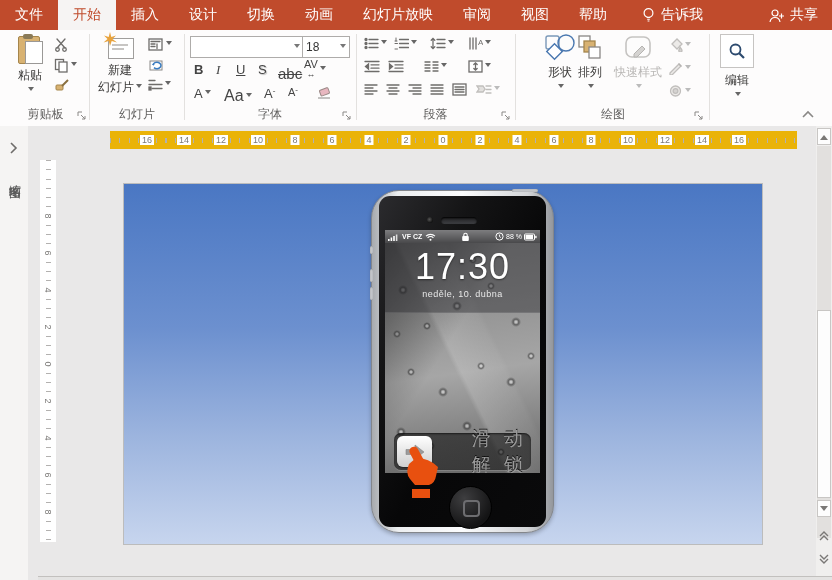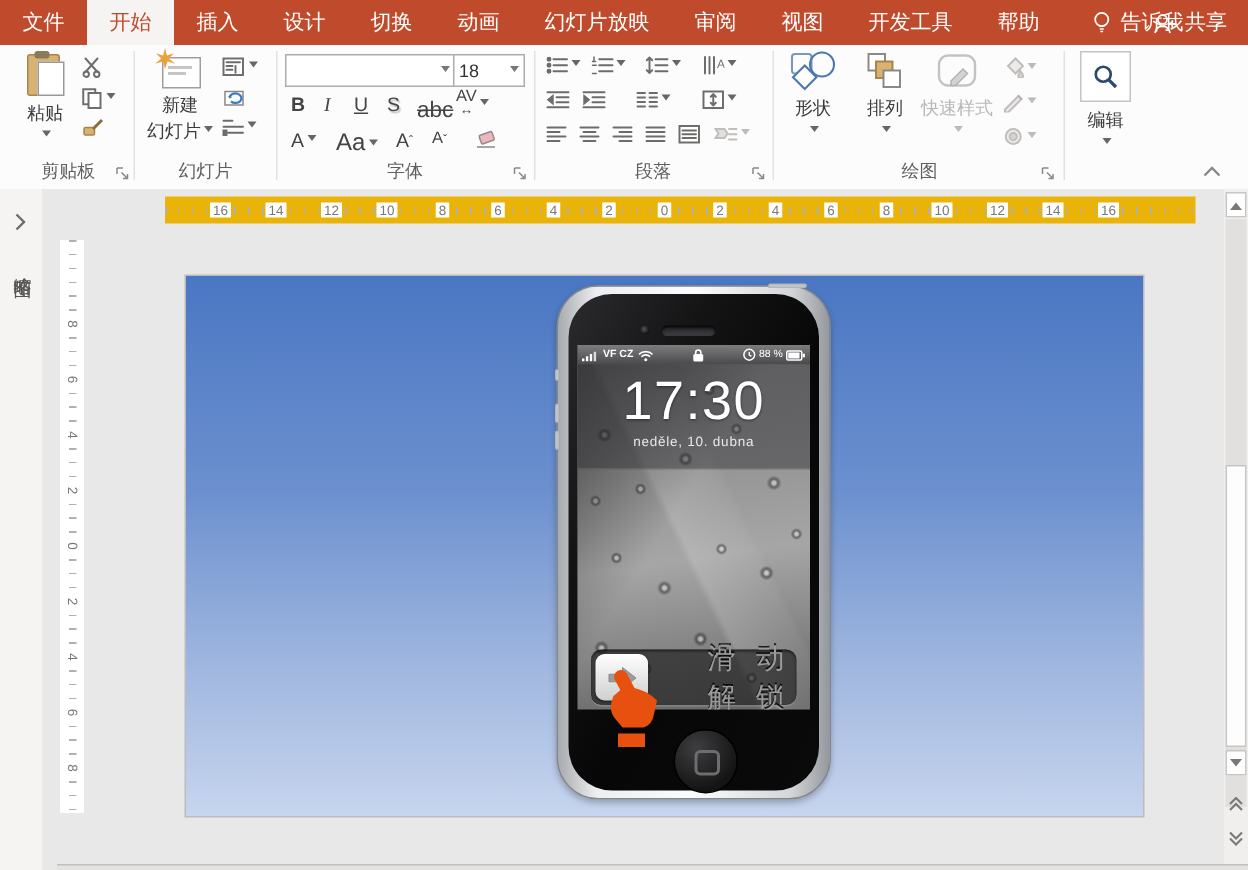--- a/index.html
+++ b/index.html
@@ -39,21 +39,21 @@
      background:repeating-linear-gradient(to bottom,#b3b1af 0 1px,transparent 1px 9.25px);}
   .vnum{position:absolute;left:50%;transform:translate(-50%,-50%) rotate(90deg);background:#fff;padding:0 1px;font-size:9px;color:#7a7876;}
   
   #slide{position:absolute;left:95px;top:57px;width:640px;height:362px;border:1px solid #bcbcbc;box-sizing:border-box;
      background:linear-gradient(to bottom,#4a77c3 0%,#6c90cf 40%,#9cb4de 70%,#c7d5ee 100%);}
   
   #phone{position:absolute;left:247px;top:6px;width:183px;height:343px;border-radius:28px;
      background:linear-gradient(to right,#a7aaae,#eceef0 14%,#fbfcfd 50%,#d3d5d8 86%,#94979c);
      border:1px solid #83868b;box-sizing:border-box;box-shadow:0 2px 4px rgba(0,0,0,.25);}
   .side-nub{position:absolute;width:3px;background:#c2c5c9;border-radius:2px;box-shadow:inset 0 0 1px #777;}
-  #glass{position:absolute;left:7px;top:5px;width:167px;height:331px;border-radius:29px;
+  #glass{position:absolute;left:7px;top:5px;width:167px;height:331px;border-radius:11px;
      background:linear-gradient(118deg,#2b2b2e 0%,#141415 28%,#070708 55%,#0a0a0b 100%);}
   #camera{position:absolute;left:48px;top:21px;width:6px;height:6px;border-radius:50%;
      background:radial-gradient(circle at 40% 40%,#555,#111 70%);}
   #speaker{position:absolute;left:62px;top:21px;width:36px;height:7px;border-radius:4px;
      background:linear-gradient(#1d1d1f,#3f4044);box-shadow:inset 0 1px 2px #000;}
   #screen{position:absolute;left:6px;top:34px;width:155px;height:243px;overflow:hidden;
      background:
       radial-gradient(circle 5px at 18px 60px, rgba(255,255,255,.4) 0 1px, rgba(25,25,25,.4) 2.6px 3px, rgba(0,0,0,0) 5px),
       radial-gradient(circle 4px at 42px 96px, rgba(255,255,255,.38) 0 1px, rgba(25,25,25,.4) 2.2px 2.6px, rgba(0,0,0,0) 4px),
       radial-gradient(circle 5px at 72px 76px, rgba(255,255,255,.4) 0 1px, rgba(25,25,25,.42) 2.6px 3px, rgba(0,0,0,0) 5px),
@@ -112,21 +112,20 @@
   <div id="tabbar">
     <div class="tab">文件</div>
     <div class="tab sel">开始</div>
     <div class="tab">插入</div>
     <div class="tab">设计</div>
     <div class="tab">切换</div>
     <div class="tab">动画</div>
     <div class="tab">幻灯片放映</div>
     <div class="tab">审阅</div>
     <div class="tab">视图</div>
-    <div class="tab">开发工具</div>
     <div class="tab">帮助</div>
     <div class="tellme">
       <svg width="13" height="16" viewBox="0 0 13 16">
         <circle cx="6.5" cy="6" r="4.4" fill="none" stroke="#fff" stroke-width="1.2"></circle>
         <path d="M4.8 10.5h3.4M5.2 12.3h2.6M5.6 14h1.8" stroke="#fff" stroke-width="1.1" fill="none"></path>
       </svg>
       <span>告诉我</span>
     </div>
     <div class="share">
       <svg width="17" height="15" viewBox="0 0 17 15">
@@ -359,21 +358,21 @@
           <span class="dd" style="border-top-color:#bbb;"></span>
       </div>
       <div class="grp-label">段落</div>
       <svg class="launcher" style="right:2px;" viewBox="0 0 10 10">
         <path d="M1 1h4M1 1v4M4 4l4 4M8 5v3h-3" stroke="#8a8886" fill="none"></path>
       </svg>
     </div>
     <div class="sep" style="left:515px;"></div>
 
     <div class="grp" style="left:518px;width:190px;">
-      <div class="bigbtn" style="left:4px;top:4px;width:40px;">
+      <div class="bigbtn" style="left:22px;top:4px;width:40px;">
         <svg width="34" height="28" viewBox="0 0 34 28">
           <rect x="3" y="2" width="13" height="13" rx="2" fill="none" stroke="#7a98b8" stroke-width="1.4"></rect>
           <circle cx="23" cy="9" r="8" fill="none" stroke="#4a78b0" stroke-width="1.4"></circle>
           <rect x="6" y="12" width="11" height="11" transform="rotate(45 11.5 17.5)" fill="#fff" stroke="#4a78b0" stroke-width="1.4"></rect>
         </svg>
         <span style="margin-top:2px;">形状</span>
         <span class="dd" style="margin-top:3px;"></span>
       </div>
       <div class="bigbtn" style="left:52px;top:4px;width:40px;">
         <svg width="28" height="28" viewBox="0 0 28 28">

